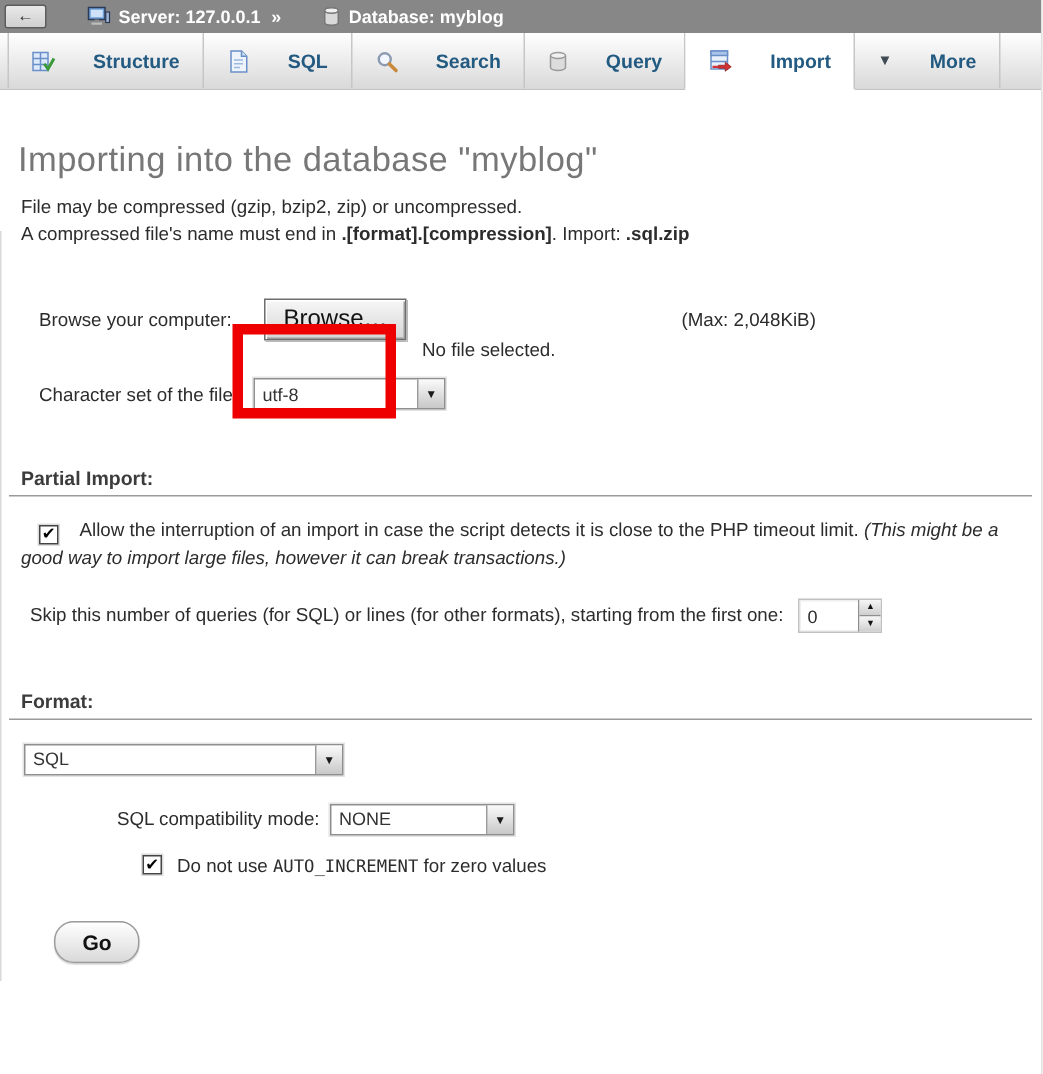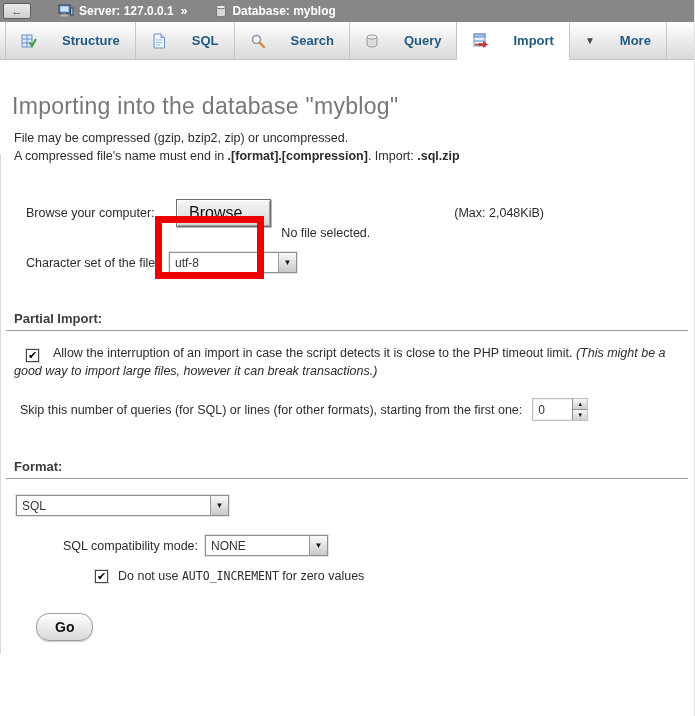--- a/index.html
+++ b/index.html
@@ -103,21 +103,21 @@
     display:inline-flex; margin-left:10px; box-shadow:inset 0 0 0 1px #efefef;
   }
   .spin-val { flex:1; font-size:12px; padding:4px 0 0 5px; }
   .spin-btns { width:15px; border-left:1px solid #8f8f8f; display:flex; flex-direction:column; cursor:pointer; }
   .spin-btn {
     flex:1; background:linear-gradient(#f6f6f6,#cfcfcf); color:#111;
     font-size:6px; display:flex; align-items:center; justify-content:center;
   }
   .spin-btn.up { border-bottom:1px solid #8f8f8f; }
 
-  .row-compat { margin-top:19px; margin-left:57px; }
+  .row-compat { margin-top:19px; margin-left:72px; }
   .row-compat .select { margin-left:7px; }
   .row-zero { margin-top:13px; margin-left:89px; font-size:12.5px; }
   .row-zero .checkbox { margin-right:10px; }
   .mono { font-family:"DejaVu Sans Mono","Liberation Mono",monospace; font-size:11.5px; }
 
   .go-btn {
     margin:30px 0 0 30px; padding:5px 18px; font-size:14px; font-weight:bold; color:#111;
     background:linear-gradient(#ffffff,#d9d9d9); border:1px solid #9b9b9b;
     border-radius:13px; cursor:pointer; box-shadow:0 1px 1px #ccc;
   }

